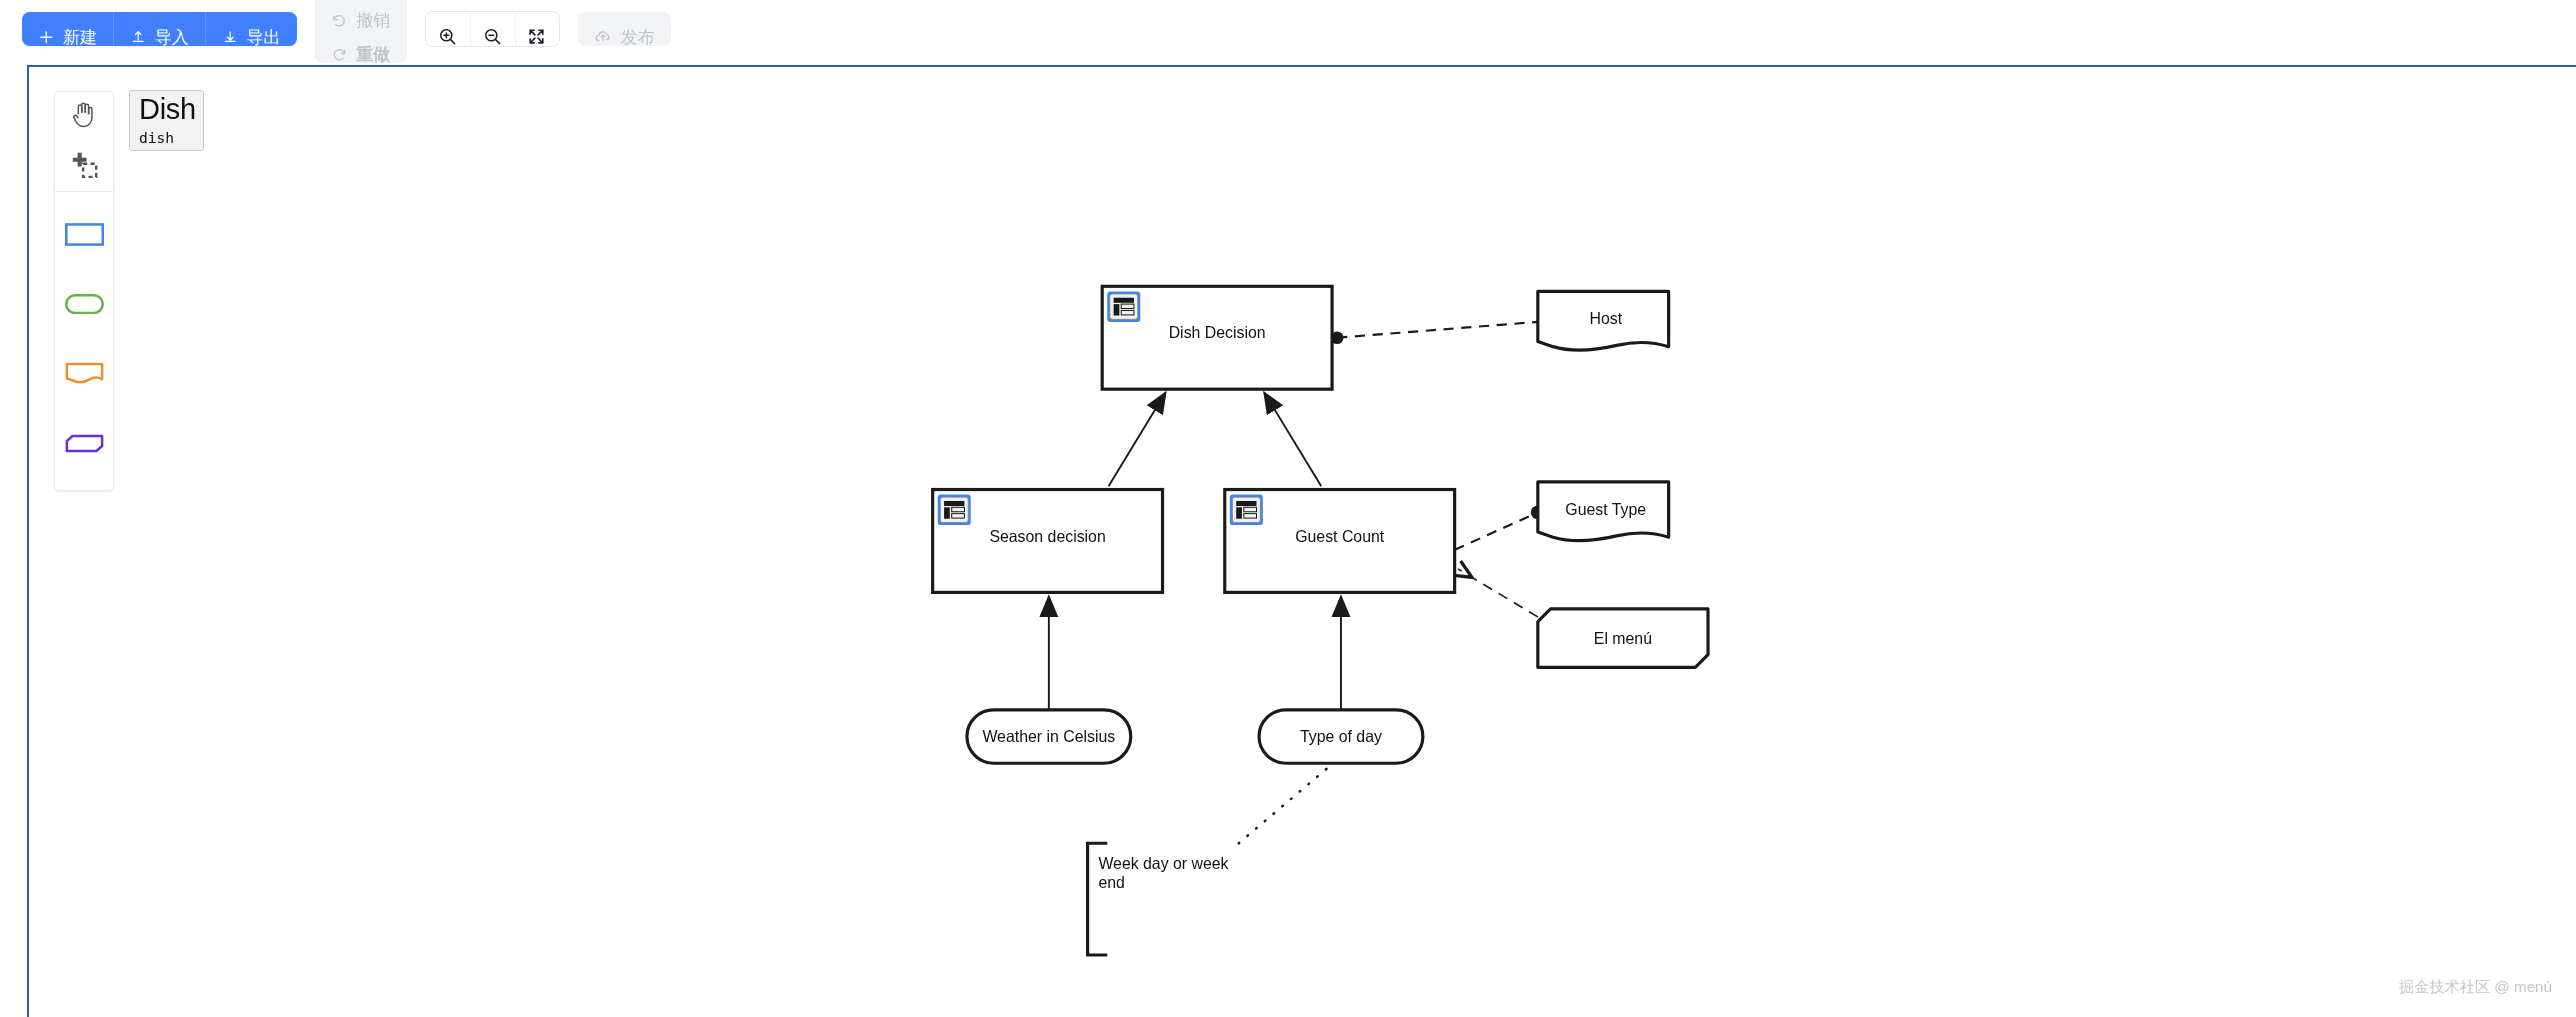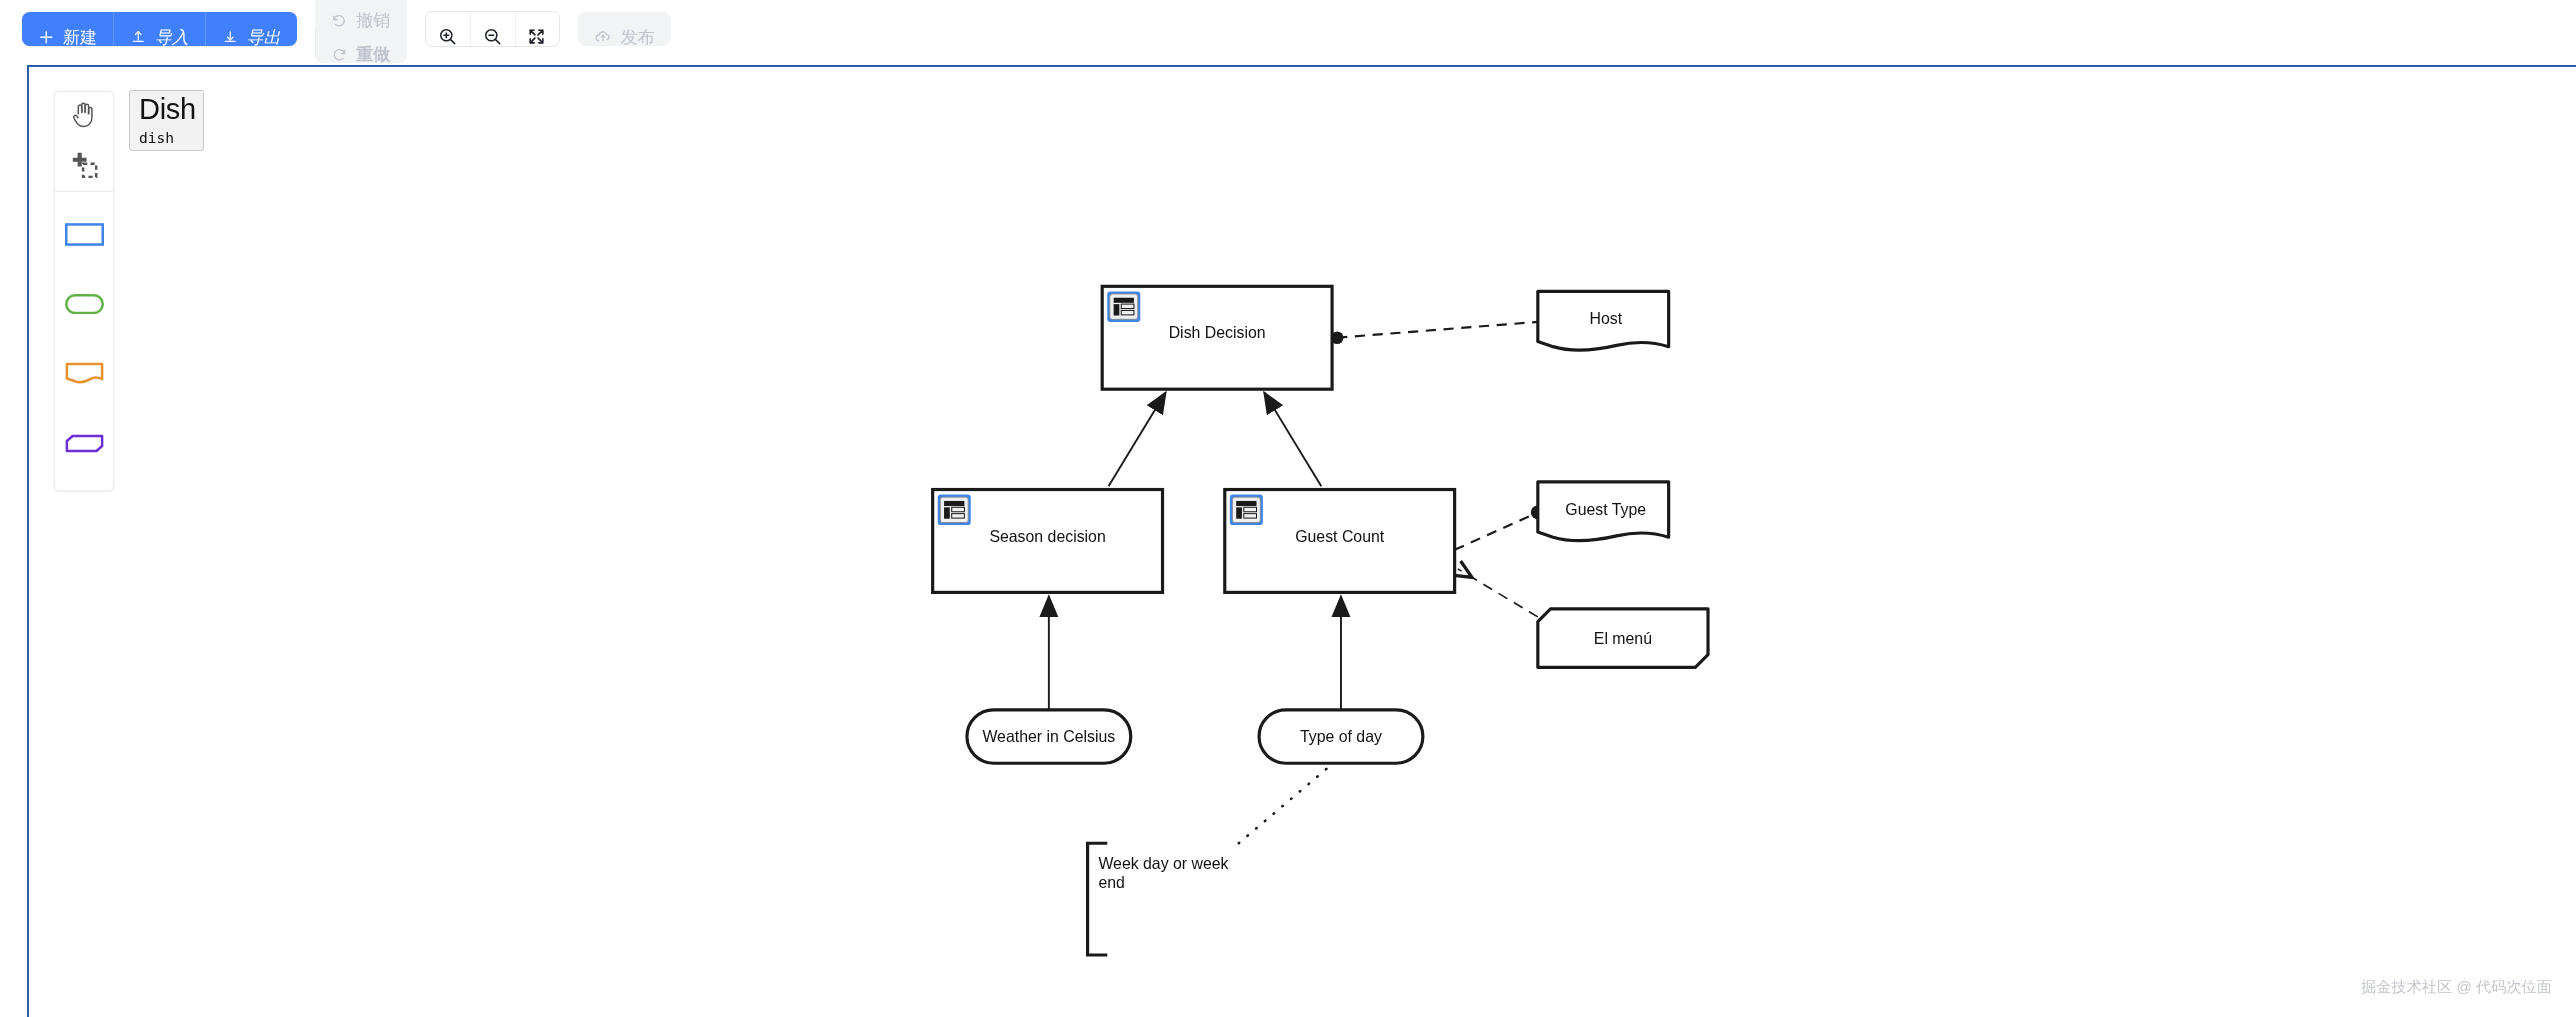--- a/index.html
+++ b/index.html
@@ -25,21 +25,21 @@
   .btn-group.ghost { background: #f2f3f5; border-radius: 7.6px; flex-direction: column; }
   .btn-group.plain { background: #ffffff; border: 0.6px solid #e5e6eb; border-radius: 7.6px; }
 
   .tb-btn {
     display: flex; align-items: flex-end; justify-content: center; gap: 8.3px;
     height: 34px; padding: 0 16.5px;
     font-size: 17px; line-height: 1; white-space: nowrap;
     cursor: pointer; user-select: none;
   }
   .btn-group.primary .tb-btn { color: #ffffff; }
-  .btn-group.primary .tb-btn + .tb-btn { box-shadow: inset 0.6px 0 0 rgba(255,255,255,.28); font-style: italic; }
+  .btn-group.primary .tb-btn + .tb-btn { box-shadow: inset 0.6px 0 0 rgba(255,255,255,.28); }
   .btn-group.ghost .tb-btn { color: #bfc3cc; }
   .btn-group.ghost .tb-btn + .tb-btn { box-shadow: inset 0.6px 0 0 #e5e6eb; font-weight: bold; }
   .btn-group.plain .tb-btn { color: #1d2129; padding: 0 12.7px; }
   .btn-group.plain .tb-btn + .tb-btn { box-shadow: inset 0.6px 0 0 #e5e6eb; }
 
   .tb-icon { display: inline-flex; align-items: center; justify-content: center; }
   .tb-icon svg { display: block; }
 
   
   .canvas {
@@ -363,19 +363,19 @@
           </span>
         </div>
 
       </div>
 
       <div class="title-card">
         <div class="title-main">Dish</div>
         <div class="title-sub">dish</div>
       </div>
 
-      <div class="watermark">掘金技术社区 @ 代码次位面</div>
+      <div class="watermark">掘金技术社区 @ menú</div>
 
     </div>
   </div>
 
 </div>
 
 
 </body></html>

